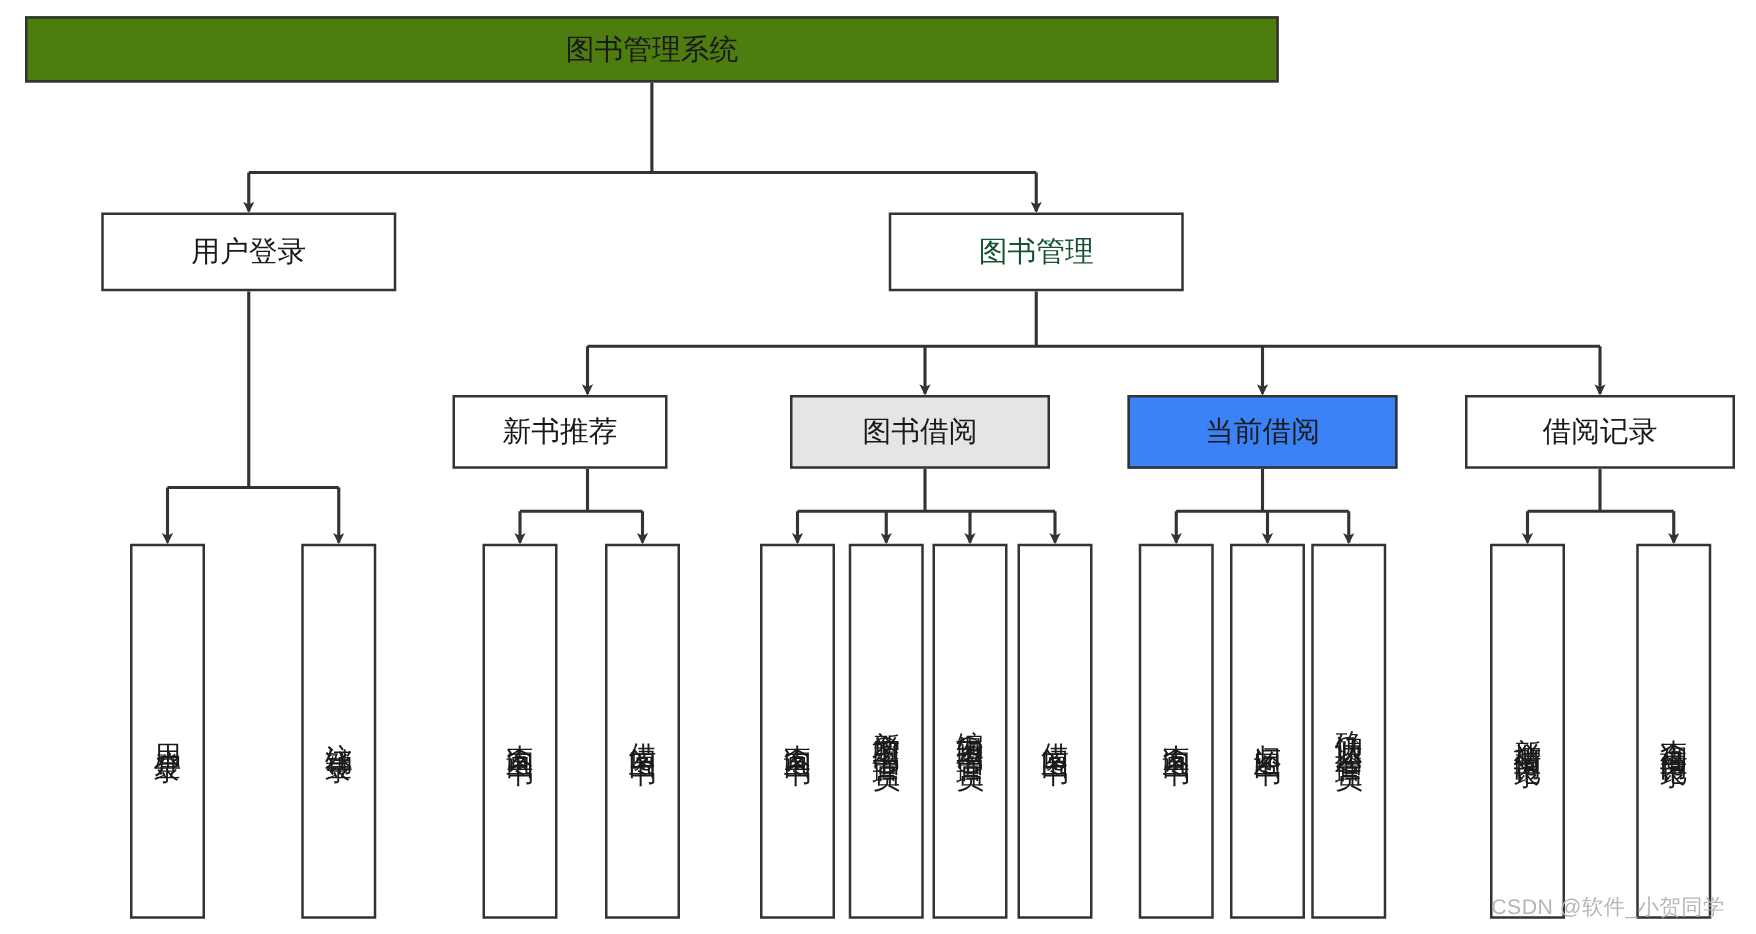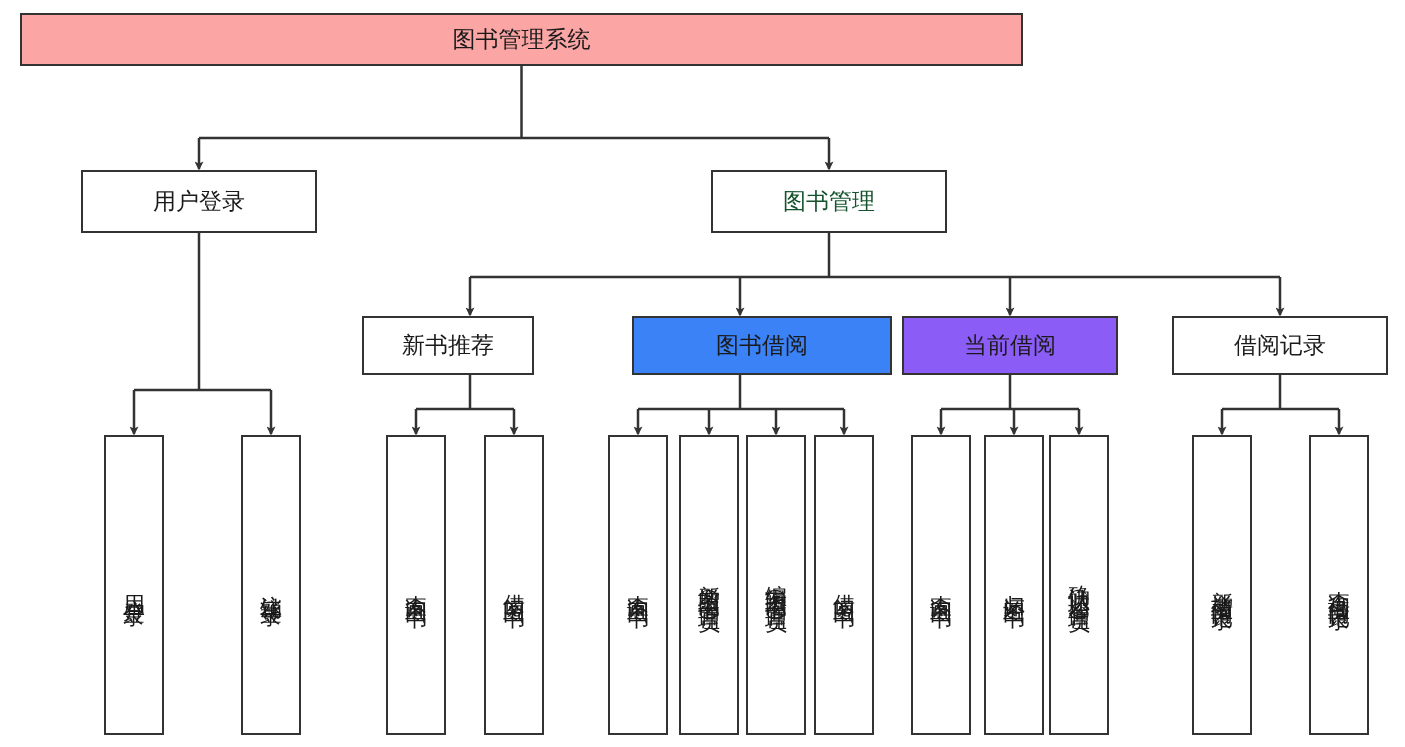--- a/index.html
+++ b/index.html
@@ -105,36 +105,36 @@
         <line x1="1014" y1="409" x2="1014" y2="434" stroke="#333333" stroke-width="2.5" marker-end="url(#arrowhead)"></line>
         <line x1="1079" y1="409" x2="1079" y2="434" stroke="#333333" stroke-width="2.5" marker-end="url(#arrowhead)"></line>
         <line x1="1280" y1="375" x2="1280" y2="409" stroke="#333333" stroke-width="2.5"></line>
         <line x1="1222" y1="409" x2="1339" y2="409" stroke="#333333" stroke-width="2.5"></line>
         <line x1="1222" y1="409" x2="1222" y2="434" stroke="#333333" stroke-width="2.5" marker-end="url(#arrowhead)"></line>
         <line x1="1339" y1="409" x2="1339" y2="434" stroke="#333333" stroke-width="2.5" marker-end="url(#arrowhead)"></line>
       </g>
   </svg>
 
   <div id="node-layer">
-      <div class="node horiz" style="left: 20px; top: 13px; width: 1003px; height: 53px; border-color: rgb(51, 51, 51); background: #fca5a5;">
+      <div class="node horiz" style="left: 20px; top: 13px; width: 1003px; height: 53px; border-color: rgb(51, 51, 51); background: #4d7c0f;">
         <span class="label" style="color: rgb(26, 26, 26);">图书管理系统</span>
       </div>
       <div class="node horiz" style="left: 81px; top: 170px; width: 236px; height: 63px; border-color: rgb(51, 51, 51); background: rgb(255, 255, 255);">
         <span class="label" style="color: rgb(26, 26, 26);">用户登录</span>
       </div>
       <div class="node horiz" style="left: 711px; top: 170px; width: 236px; height: 63px; border-color: rgb(51, 51, 51); background: rgb(255, 255, 255);">
         <span class="label" style="color: #14532d;">图书管理</span>
       </div>
       <div class="node horiz" style="left: 362px; top: 316px; width: 172px; height: 59px; border-color: rgb(51, 51, 51); background: rgb(255, 255, 255);">
         <span class="label" style="color: rgb(26, 26, 26);">新书推荐</span>
       </div>
-      <div class="node horiz" style="left: 632px; top: 316px; width: 260px; height: 59px; border-color: rgb(51, 51, 51); background: #3b82f6;">
+      <div class="node horiz" style="left: 632px; top: 316px; width: 208px; height: 59px; border-color: rgb(51, 51, 51); background: #e5e5e5;">
         <span class="label" style="color: rgb(26, 26, 26);">图书借阅</span>
       </div>
-      <div class="node horiz" style="left: 902px; top: 316px; width: 216px; height: 59px; border-color: rgb(51, 51, 51); background: #8b5cf6;">
+      <div class="node horiz" style="left: 902px; top: 316px; width: 216px; height: 59px; border-color: rgb(51, 51, 51); background: #3b82f6;">
         <span class="label" style="color: rgb(26, 26, 26);">当前借阅</span>
       </div>
       <div class="node horiz" style="left: 1172px; top: 316px; width: 216px; height: 59px; border-color: rgb(51, 51, 51); background: rgb(255, 255, 255);">
         <span class="label" style="color: rgb(26, 26, 26); text-align: right;">借阅记录</span>
       </div>
       <div class="node vert" style="left: 104px; top: 435px; width: 60px; height: 300px; border-color: rgb(51, 51, 51); background: rgb(255, 255, 255);">
         <span class="label" style="color: rgb(26, 26, 26);">用户登录</span>
       </div>
       <div class="node vert" style="left: 241px; top: 435px; width: 60px; height: 300px; border-color: rgb(51, 51, 51); background: rgb(255, 255, 255);">
         <span class="label" style="color: rgb(26, 26, 26);">注销登录</span>
@@ -167,13 +167,14 @@
         <span class="label" style="color: rgb(26, 26, 26);">确认归还（管理员）</span>
       </div>
       <div class="node vert" style="left: 1192px; top: 435px; width: 60px; height: 300px; border-color: rgb(51, 51, 51); background: rgb(255, 255, 255);">
         <span class="label" style="color: rgb(26, 26, 26);">新增借阅记录</span>
       </div>
       <div class="node vert" style="left: 1309px; top: 435px; width: 60px; height: 300px; border-color: rgb(51, 51, 51); background: rgb(255, 255, 255);">
         <span class="label" style="color: rgb(26, 26, 26);">查询借阅记录</span>
       </div>
     </div>
 
+  <div class="watermark" style="left: 1193px; top: 714px; color: rgb(182, 182, 182);">CSDN @软件_小贺同学</div>
 </div>
 
 </body></html>

